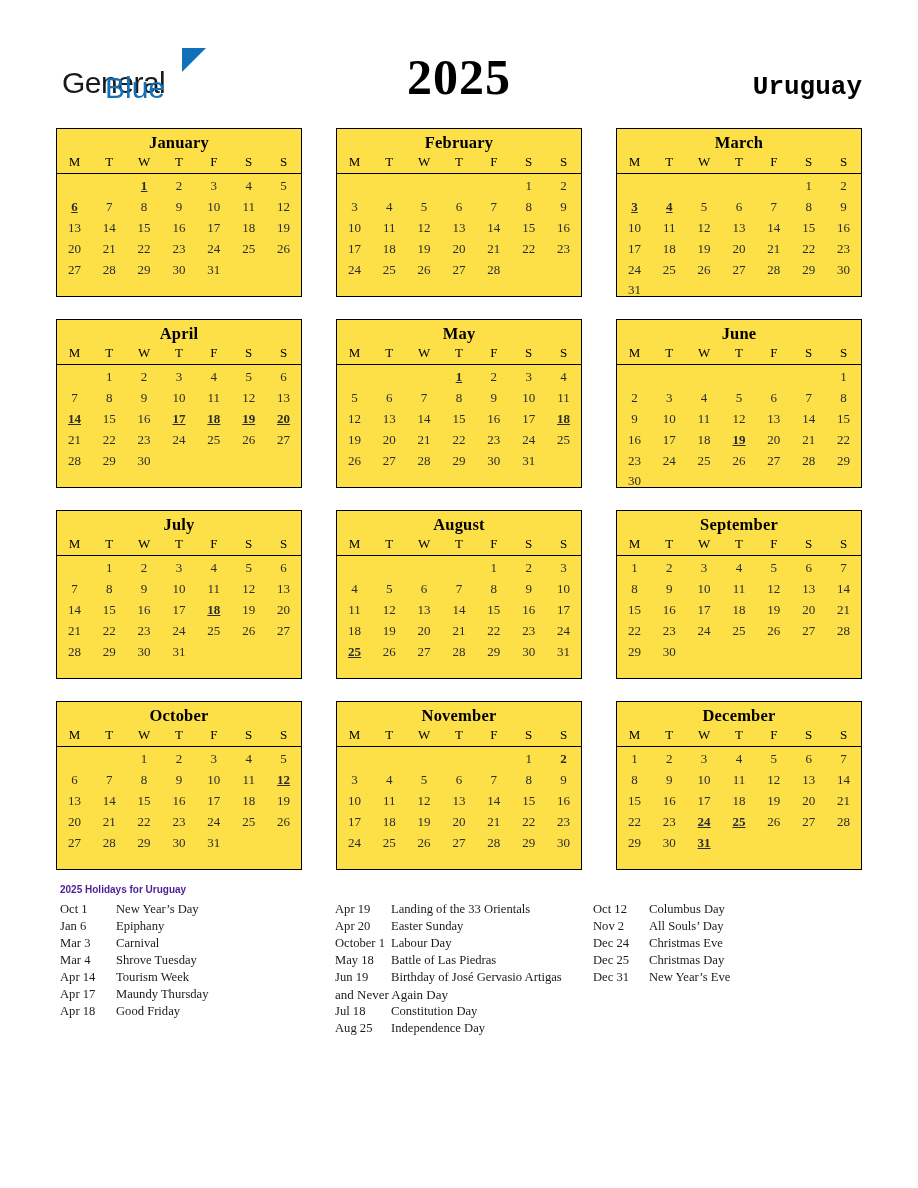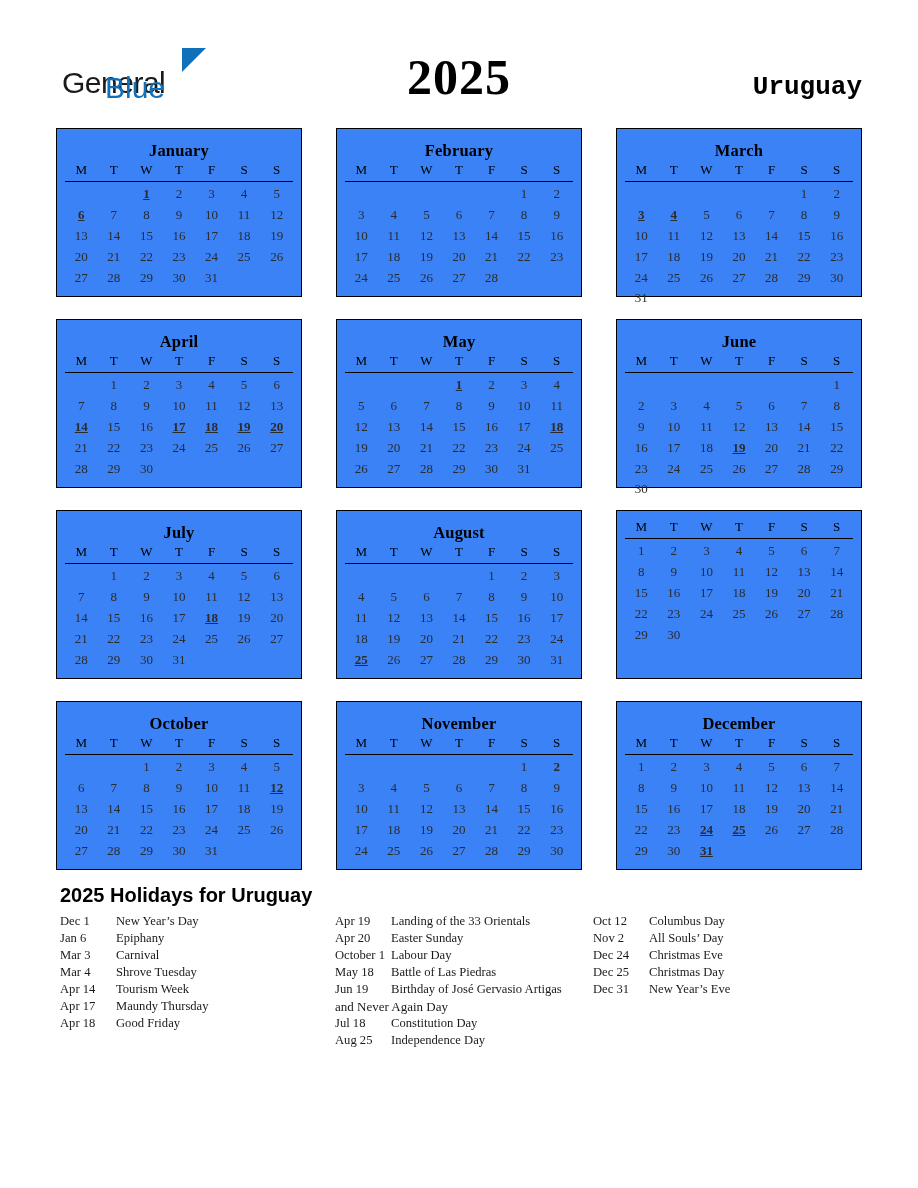--- a/index.html
+++ b/index.html
@@ -85,22 +85,22 @@
     width: 806px;
     display: grid;
     grid-template-columns: repeat(3, 246px);
     column-gap: 34px;
     row-gap: 22px;
   }
   .month-block {
     border: 1.3px solid #000000;
     box-sizing: border-box;
     height: 169px;
-    padding: 8px;
-    background: #3b82f6;
+    padding: 0;
+    background: #fde047;
   }
   .month-name {
     text-align: center;
     font-size: 16.5px;
     font-weight: bold;
     padding-top: 4px;
     padding-bottom: 1px;
     font-family: "Liberation Serif", "DejaVu Serif", serif;
     letter-spacing: 0.2px;
   }
@@ -144,23 +144,23 @@
 
   
   .holidays {
     position: absolute;
     left: 56px;
     top: 884px;
     width: 810px;
   }
   .holidays-title {
     font-family: "Liberation Sans", "DejaVu Sans", sans-serif;
-    font-size: 20px;
+    font-size: 10px;
     font-weight: bold;
-    color: #000000;
+    color: #4c1d95;
     margin-bottom: 6px;
     padding-left: 4px;
   }
   .holidays-columns {
     position: relative;
     height: 170px;
   }
   .holiday-col {
     position: absolute;
     top: 0;
@@ -776,20 +776,21 @@
             <td class="empty-cell">&nbsp;</td>
             <td class="empty-cell">&nbsp;</td>
             <td class="empty-cell">&nbsp;</td>
             <td class="empty-cell">&nbsp;</td>
             <td class="empty-cell">&nbsp;</td>
           </tr>
         </tbody>
       </table>
     </div>
     <div class="month-block">
+      <div class="month-name">September</div>
       <table class="month-table">
         <thead>
           <tr>
             <th>M</th>
             <th>T</th>
             <th>W</th>
             <th>T</th>
             <th>F</th>
             <th>S</th>
             <th>S</th>
@@ -1069,21 +1070,21 @@
         </tbody>
       </table>
     </div>
   </div>
 
 <div class="holidays">
   <div class="holidays-title">2025 Holidays for Uruguay</div>
   <div class="holidays-columns">
       <div class="holiday-col col1">
         <div class="holiday-row">
-          <span class="holiday-date">Dec 1</span>
+          <span class="holiday-date">Oct 1</span>
           <span class="holiday-name">New Year’s Day</span>
         </div>
         <div class="holiday-row">
           <span class="holiday-date">Jan 6</span>
           <span class="holiday-name">Epiphany</span>
         </div>
         <div class="holiday-row">
           <span class="holiday-date">Mar 3</span>
           <span class="holiday-name">Carnival</span>
         </div>

